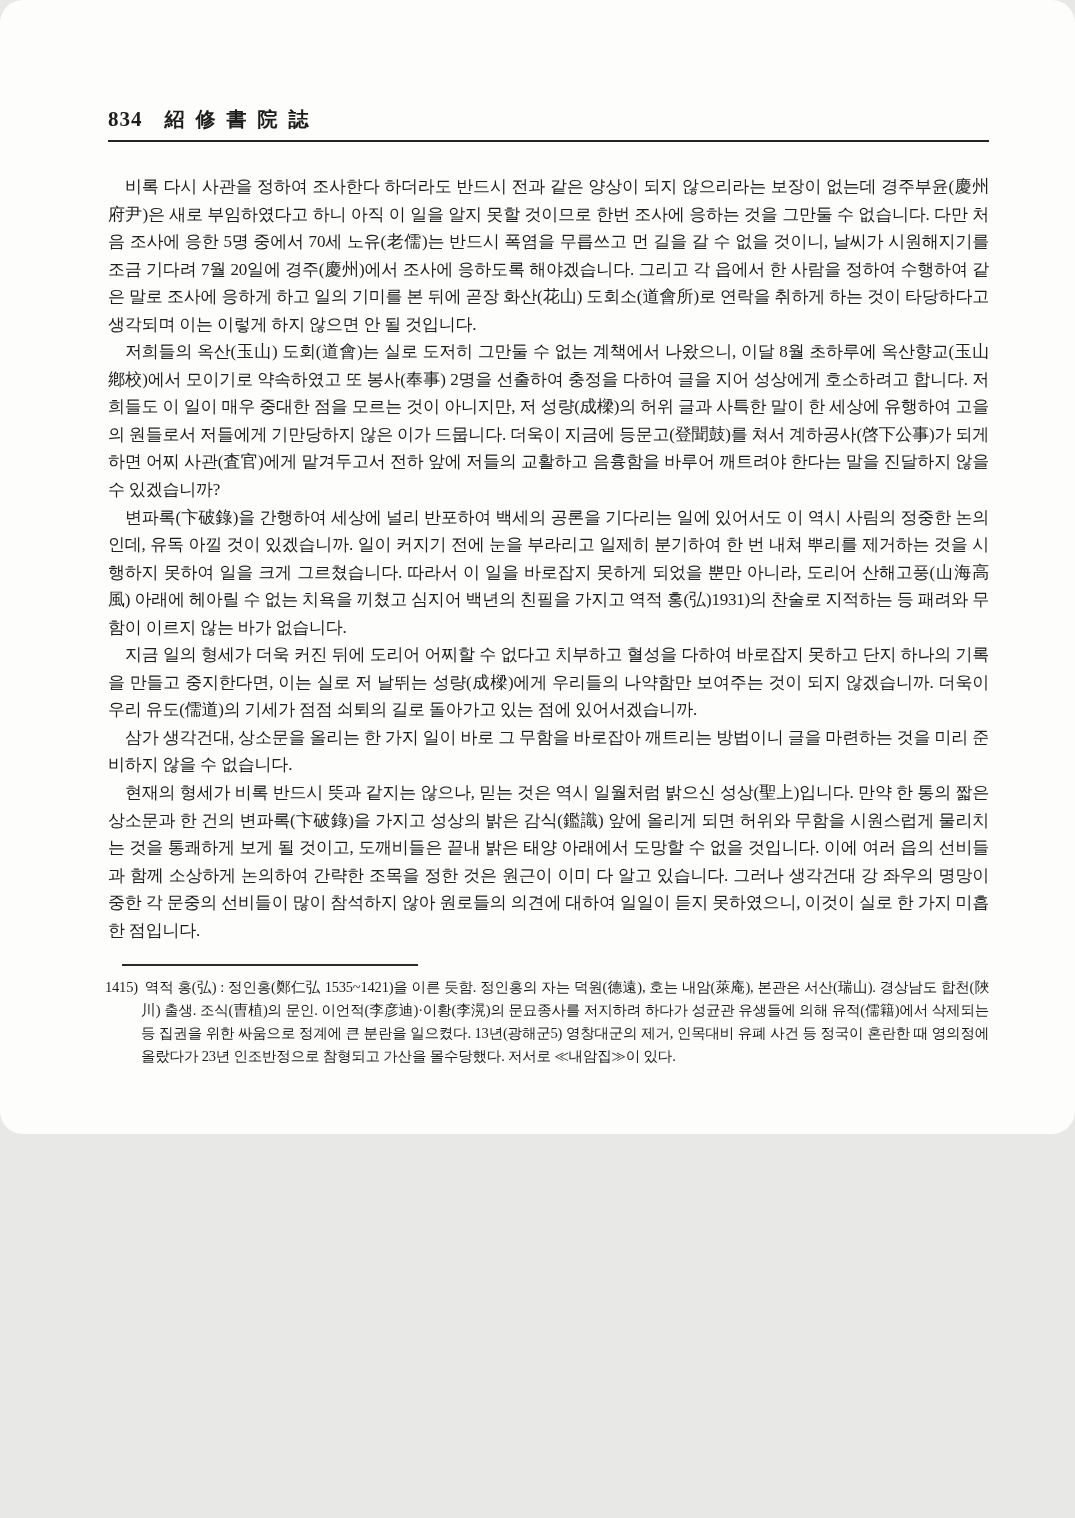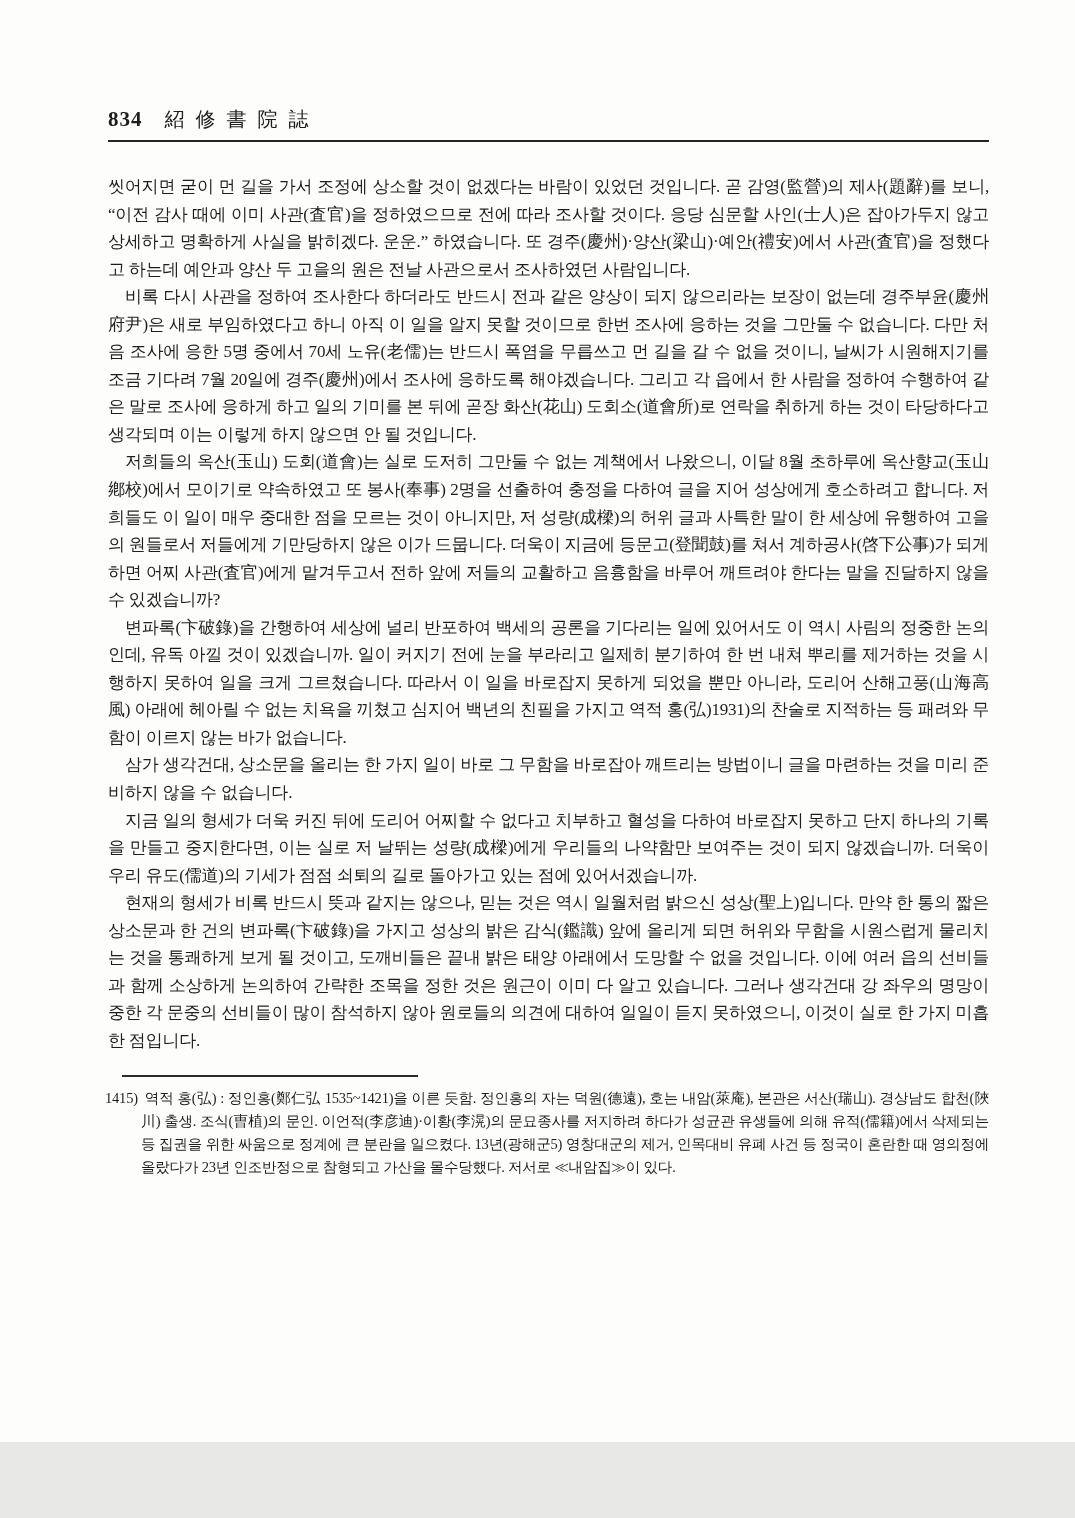--- a/index.html
+++ b/index.html
@@ -3,44 +3,45 @@
 <meta charset="utf-8">
 <style>
   html, body {
     margin: 0;
     padding: 0;
     background: #e8e8e6;
   }
   .page {
     position: relative;
     width: 1075px;
-    height: 1442px;
+    height: 1134px;
     margin: 0 auto;
     background: #fdfdfb;
     box-sizing: border-box;
     padding: 106px 86px 0 108px;
     font-family: "Liberation Serif", "DejaVu Serif", serif;
     color: #1d1d1d;
     overflow: hidden;
+    border-radius: 23px;
   }
   
   .page-header {
     display: flex;
     align-items: baseline;
     gap: 22px;
     padding-bottom: 7px;
   }
   .page-num {
     font-size: 21px;
     font-weight: 700;
     letter-spacing: 1px;
   }
   .book-title {
     font-size: 20px;
-    font-weight: 400;
+    font-weight: 700;
     letter-spacing: 11px;
   }
   .header-rule {
     height: 0;
     border-bottom: 2.5px solid #242424;
     margin-bottom: 31px;
   }
   
   .body-text p.para {
     margin: 0;
@@ -83,26 +84,25 @@
 
 <div class="page">
 
   <header class="page-header">
     <span class="page-num">834</span>
     <span class="book-title">紹修書院誌</span>
   </header>
   <div class="header-rule"></div>
 
   <main class="body-text">
-    <p class="para no-indent">씻어지면 굳이 먼 길을 가서 조정에 상소할 것이 없겠다는 바람이 있었던 것입니다. 곧 감영(監營)의 제사(題辭)를 보니, “이전 감사 때에 이미 사관(査官)을 정하였으므로 전에 따라 조사할 것이다. 응당 심문할 사인(士人)은 잡아가두지 않고 상세하고 명확하게 사실을 밝히겠다. 운운.” 하였습니다. 또 경주(慶州)·양산(梁山)·예안(禮安)에서 사관(査官)을 정했다고 하는데 예안과 양산 두 고을의 원은 전날 사관으로서 조사하였던 사람입니다.</p>
     <p class="para">비록 다시 사관을 정하여 조사한다 하더라도 반드시 전과 같은 양상이 되지 않으리라는 보장이 없는데 경주부윤(慶州府尹)은 새로 부임하였다고 하니 아직 이 일을 알지 못할 것이므로 한번 조사에 응하는 것을 그만둘 수 없습니다. 다만 처음 조사에 응한 5명 중에서 70세 노유(老儒)는 반드시 폭염을 무릅쓰고 먼 길을 갈 수 없을 것이니, 날씨가 시원해지기를 조금 기다려 7월 20일에 경주(慶州)에서 조사에 응하도록 해야겠습니다. 그리고 각 읍에서 한 사람을 정하여 수행하여 같은 말로 조사에 응하게 하고 일의 기미를 본 뒤에 곧장 화산(花山) 도회소(道會所)로 연락을 취하게 하는 것이 타당하다고 생각되며 이는 이렇게 하지 않으면 안 될 것입니다.</p>
     <p class="para">저희들의 옥산(玉山) 도회(道會)는 실로 도저히 그만둘 수 없는 계책에서 나왔으니, 이달 8월 초하루에 옥산향교(玉山鄕校)에서 모이기로 약속하였고 또 봉사(奉事) 2명을 선출하여 충정을 다하여 글을 지어 성상에게 호소하려고 합니다. 저희들도 이 일이 매우 중대한 점을 모르는 것이 아니지만, 저 성량(成樑)의 허위 글과 사특한 말이 한 세상에 유행하여 고을의 원들로서 저들에게 기만당하지 않은 이가 드뭅니다. 더욱이 지금에 등문고(登聞鼓)를 쳐서 계하공사(啓下公事)가 되게 하면 어찌 사관(査官)에게 맡겨두고서 전하 앞에 저들의 교활하고 음흉함을 바루어 깨트려야 한다는 말을 진달하지 않을 수 있겠습니까?</p>
     <p class="para">변파록(卞破錄)을 간행하여 세상에 널리 반포하여 백세의 공론을 기다리는 일에 있어서도 이 역시 사림의 정중한 논의인데, 유독 아낄 것이 있겠습니까. 일이 커지기 전에 눈을 부라리고 일제히 분기하여 한 번 내쳐 뿌리를 제거하는 것을 시행하지 못하여 일을 크게 그르쳤습니다. 따라서 이 일을 바로잡지 못하게 되었을 뿐만 아니라, 도리어 산해고풍(山海高風) 아래에 헤아릴 수 없는 치욕을 끼쳤고 심지어 백년의 친필을 가지고 역적 홍(弘)1931)의 찬술로 지적하는 등 패려와 무함이 이르지 않는 바가 없습니다.</p>
+    <p class="para">지금 일의 형세가 더욱 커진 뒤에 도리어 어찌할 수 없다고 치부하고 혈성을 다하여 바로잡지 못하고 단지 하나의 기록을 만들고 중지한다면, 이는 실로 저 날뛰는 성량(成樑)에게 우리들의 나약함만 보여주는 것이 되지 않겠습니까. 더욱이 우리 유도(儒道)의 기세가 점점 쇠퇴의 길로 돌아가고 있는 점에 있어서겠습니까.</p>
     <p class="para">삼가 생각건대, 상소문을 올리는 한 가지 일이 바로 그 무함을 바로잡아 깨트리는 방법이니 글을 마련하는 것을 미리 준비하지 않을 수 없습니다.</p>
-    <p class="para">지금 일의 형세가 더욱 커진 뒤에 도리어 어찌할 수 없다고 치부하고 혈성을 다하여 바로잡지 못하고 단지 하나의 기록을 만들고 중지한다면, 이는 실로 저 날뛰는 성량(成樑)에게 우리들의 나약함만 보여주는 것이 되지 않겠습니까. 더욱이 우리 유도(儒道)의 기세가 점점 쇠퇴의 길로 돌아가고 있는 점에 있어서겠습니까.</p>
     <p class="para">현재의 형세가 비록 반드시 뜻과 같지는 않으나, 믿는 것은 역시 일월처럼 밝으신 성상(聖上)입니다. 만약 한 통의 짧은 상소문과 한 건의 변파록(卞破錄)을 가지고 성상의 밝은 감식(鑑識) 앞에 올리게 되면 허위와 무함을 시원스럽게 물리치는 것을 통쾌하게 보게 될 것이고, 도깨비들은 끝내 밝은 태양 아래에서 도망할 수 없을 것입니다. 이에 여러 읍의 선비들과 함께 소상하게 논의하여 간략한 조목을 정한 것은 원근이 이미 다 알고 있습니다. 그러나 생각건대 강 좌우의 명망이 중한 각 문중의 선비들이 많이 참석하지 않아 원로들의 의견에 대하여 일일이 듣지 못하였으니, 이것이 실로 한 가지 미흡한 점입니다.</p>
   </main>
 
   <div class="footnote-area">
     <div class="footnote-rule"></div>
     <p class="footnote">
       <span class="fn-label">1415)</span><span class="fn-text">역적 홍(弘) : 정인홍(鄭仁弘 1535~1421)을 이른 듯함. 정인홍의 자는 덕원(德遠), 호는 내암(萊庵), 본관은 서산(瑞山). 경상남도 합천(陜川) 출생. 조식(曺植)의 문인. 이언적(李彦迪)·이황(李滉)의 문묘종사를 저지하려 하다가 성균관 유생들에 의해 유적(儒籍)에서 삭제되는 등 집권을 위한 싸움으로 정계에 큰 분란을 일으켰다. 13년(광해군5) 영창대군의 제거, 인목대비 유폐 사건 등 정국이 혼란한 때 영의정에 올랐다가 23년 인조반정으로 참형되고 가산을 몰수당했다. 저서로 ≪내암집≫이 있다.</span>
     </p>
   </div>
 

